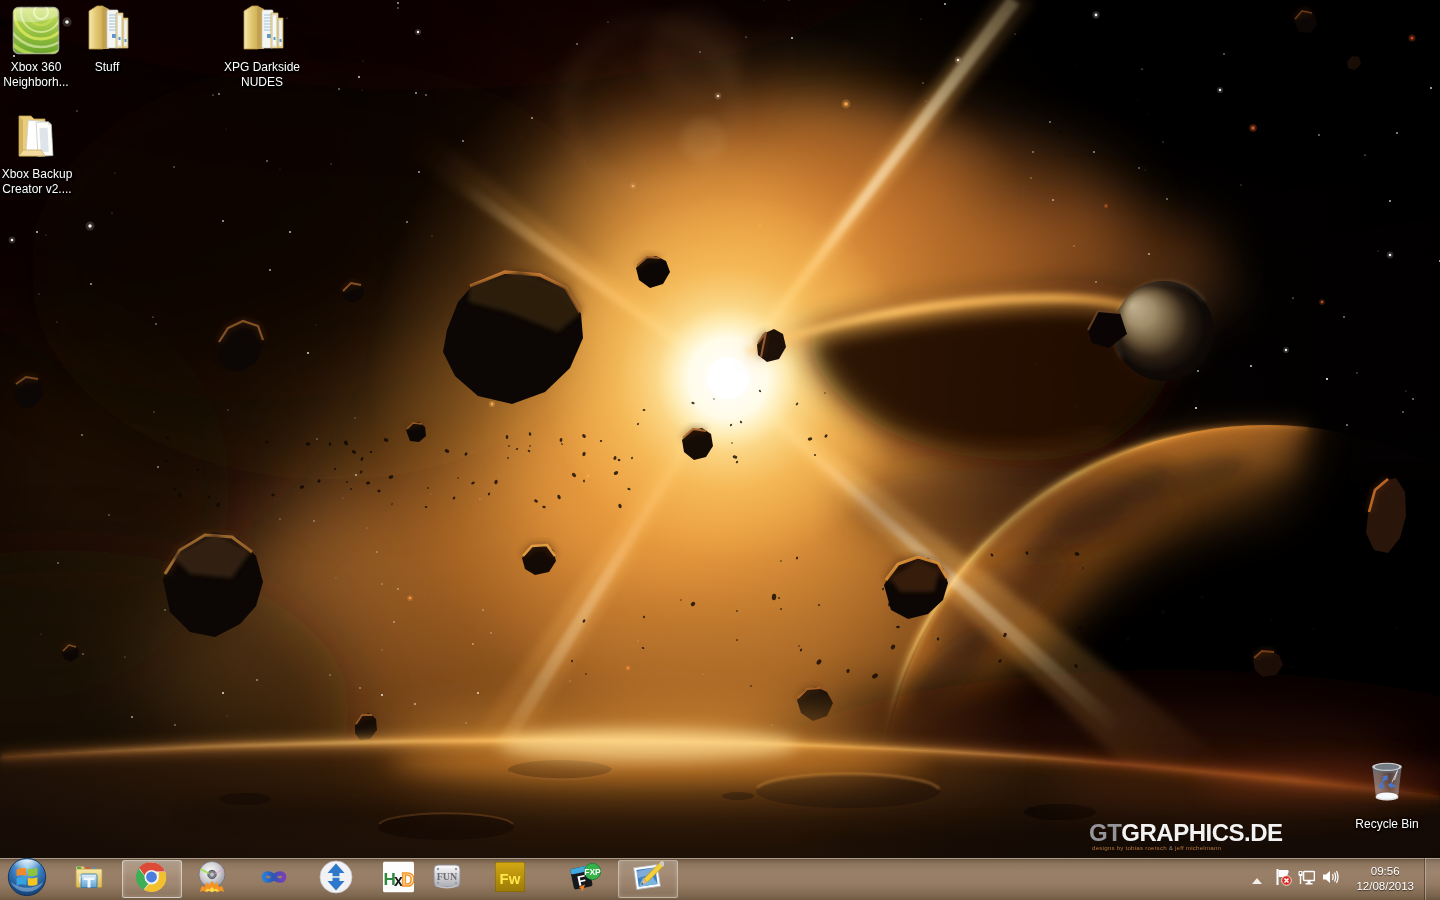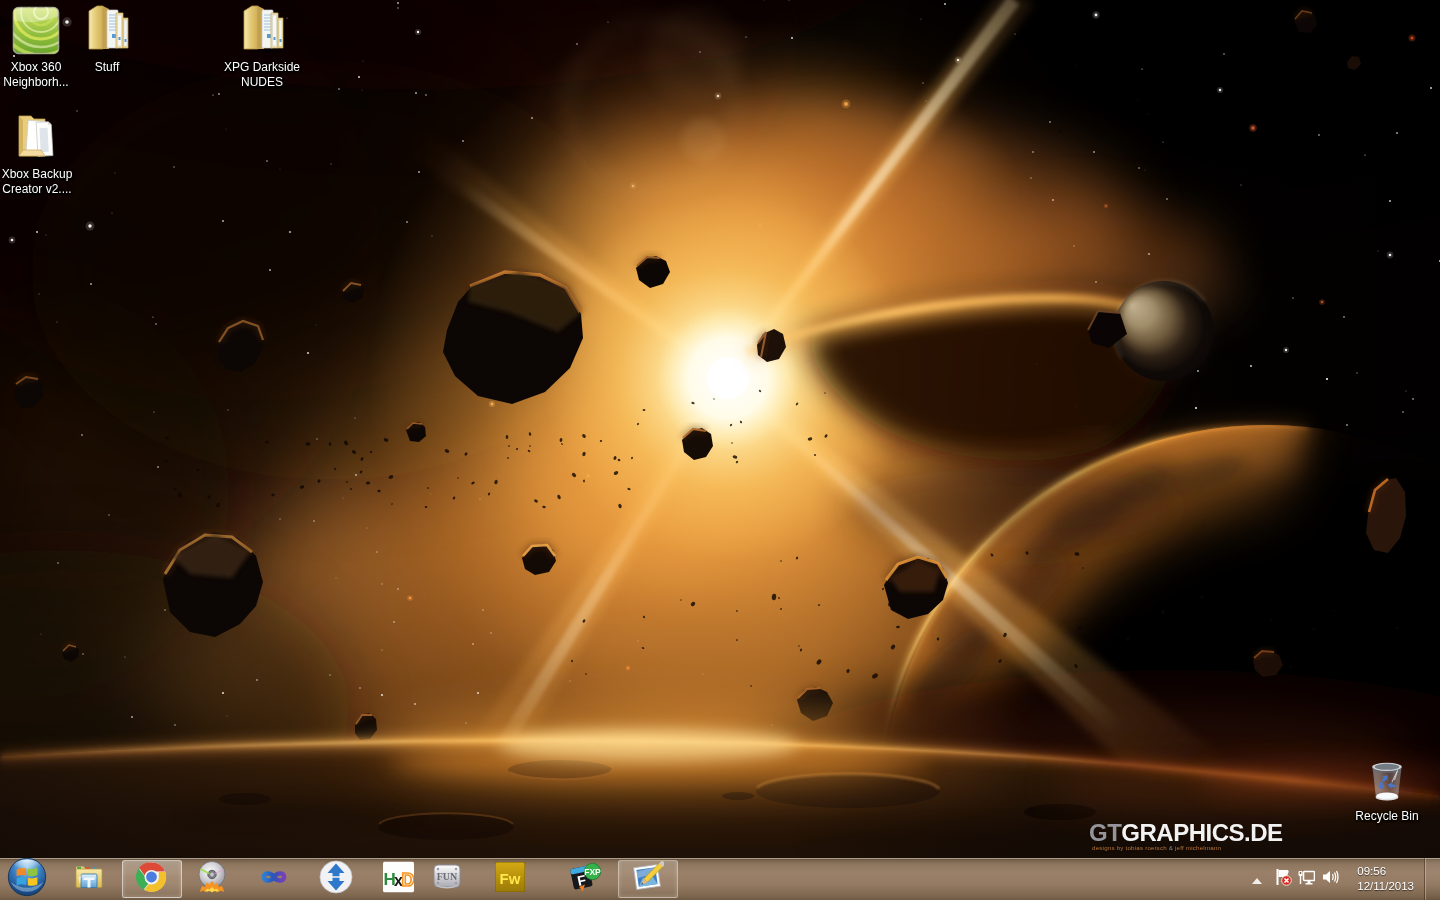--- a/index.html
+++ b/index.html
@@ -1,21 +1,21 @@
 <!DOCTYPE html>
 <html><head><meta charset="utf-8">
 <style>
 html,body{margin:0;padding:0;width:1440px;height:900px;overflow:hidden;background:#000;font-family:"Liberation Sans",sans-serif}
 #desk{position:relative;width:1440px;height:900px}
 .dlab{margin-top:5px;font-size:12px;line-height:14.5px;color:#fff;text-shadow:0 1px 2px #000,1px 1px 2px #000,0 0 3px rgba(0,0,0,0.9)}
 #taskbar{position:absolute;left:0;top:858px;width:1440px;height:42px;
 background:linear-gradient(180deg,#4a3926 0,#77614b 2px,#8d755e 6px,#9a8069 14px,#957b64 26px,#7e674f 38px,#6f5a44 42px);
 box-shadow:inset 0 1px 0 rgba(255,245,230,0.5)}
 .tbtn{position:absolute;top:2px;height:36px;border:1px solid;border-radius:2.5px;box-shadow:inset 0 0 4px rgba(255,255,255,0.25)}
-#clock{position:absolute;right:26px;top:6px;color:#fff;font-size:11.5px;line-height:14.5px;text-shadow:0 1px 1px rgba(0,0,0,0.6)}
+#clock{position:absolute;right:26px;top:6px;text-align:center;color:#fff;font-size:11.5px;line-height:14.5px;text-shadow:0 1px 1px rgba(0,0,0,0.6)}
 #showdesk{position:absolute;right:0;top:0;width:15px;height:42px;border-left:1px solid rgba(60,40,25,0.55);box-shadow:inset 1px 0 0 rgba(255,255,255,0.3);background:linear-gradient(180deg,rgba(255,255,255,0.08),rgba(0,0,0,0.05))}
 </style></head>
 <body>
 <div id="desk">
 <svg width="1440" height="900" viewBox="0 0 1440 900" style="position:absolute;top:0;left:0">
 <defs>
         <filter id="b1" x="-70%" y="-70%" width="240%" height="240%">
           <feGaussianBlur stdDeviation="1"></feGaussianBlur>
         </filter>
         <filter id="b2" x="-70%" y="-70%" width="240%" height="240%">
@@ -837,21 +837,21 @@
 <ellipse cx="20" cy="9.8" rx="14.8" ry="4.1" fill="#ccd2d8"></ellipse>
 <ellipse cx="20" cy="9.8" rx="12.3" ry="3" fill="#747b82"></ellipse>
 <path d="M30.5,13.5 L25,25 M30.5,13.5 L27.5,23" stroke="#f2f5f7" stroke-width="1" opacity="0.75"></path>
 <g fill="#4a76c9">
 <path d="M14.5,21.5 l3.4,-4.3 3.4,4.3 -2.1,0 0,3.4 -2.6,0 0,-3.4 Z" transform="rotate(40 17.9 21.5)"></path>
 <path d="M11,28.5 l3.4,-4.3 3.4,4.3 -2.1,0 0,3.4 -2.6,0 0,-3.4 Z" transform="rotate(178 14.4 28.5)"></path>
 <path d="M21.5,28.5 l3.4,-4.3 3.4,4.3 -2.1,0 0,3.4 -2.6,0 0,-3.4 Z" transform="rotate(-78 24.9 28.5)"></path>
 </g>
 </svg>
       </div>
-<div class="dlab" style="margin-top:4px">Recycle Bin</div>
+<div class="dlab" style="margin-top:12px">Recycle Bin</div>
     </div>
 
 <div id="taskbar">
 <div class="tbtn" style="left:122px;width:58px;background:linear-gradient(180deg,rgba(255,250,240,0.30),rgba(235,220,205,0.14) 45%,rgba(190,170,150,0.22));border-color:rgba(255,255,255,0.55)"></div>
 <div class="tbtn" style="left:618px;width:58px;background:linear-gradient(180deg,rgba(255,250,240,0.22),rgba(235,220,205,0.10) 45%,rgba(190,170,150,0.16));border-color:rgba(250,245,235,0.45)"></div>
 <div style="position:absolute;left:7px;top:50%;transform:translateY(-50%)"><svg width="40" height="40" viewBox="0 0 40 40">
 <defs>
 <radialGradient id="ob" cx="0.5" cy="0.25" r="0.8">
 <stop offset="0" stop-color="#8ecbf2"></stop>
               <stop offset="0.45" stop-color="#3a7fc2"></stop>
@@ -1006,16 +1006,16 @@
 <rect x="7.5" y="14" width="7" height="1.5" fill="#fdfdfd"></rect>
 </svg></div>
 <div style="position:absolute;left:1322px;top:50%;transform:translateY(-50%)"><svg width="17" height="16" viewBox="0 0 17 16">
 <path d="M1,5.5 L4,5.5 L8,2 L8,14 L4,10.5 L1,10.5 Z" fill="#fdfdfd"></path>
 <path d="M10.5,5 Q12,8 10.5,11" stroke="#fdfdfd" stroke-width="1.3" fill="none"></path>
 <path d="M12.5,3.5 Q14.8,8 12.5,12.5" stroke="#fdfdfd" stroke-width="1.3" fill="none"></path>
 <path d="M14.5,2 Q17.5,8 14.5,14" stroke="#fdfdfd" stroke-width="1.3" fill="none"></path>
 </svg></div>
 <div id="clock">
         <div>09:56</div>
-        <div>12/11/2013</div>
+        <div>12/08/2013</div>
       </div>
 <div id="showdesk"></div>
 </div>
 </div>
 </body></html>

